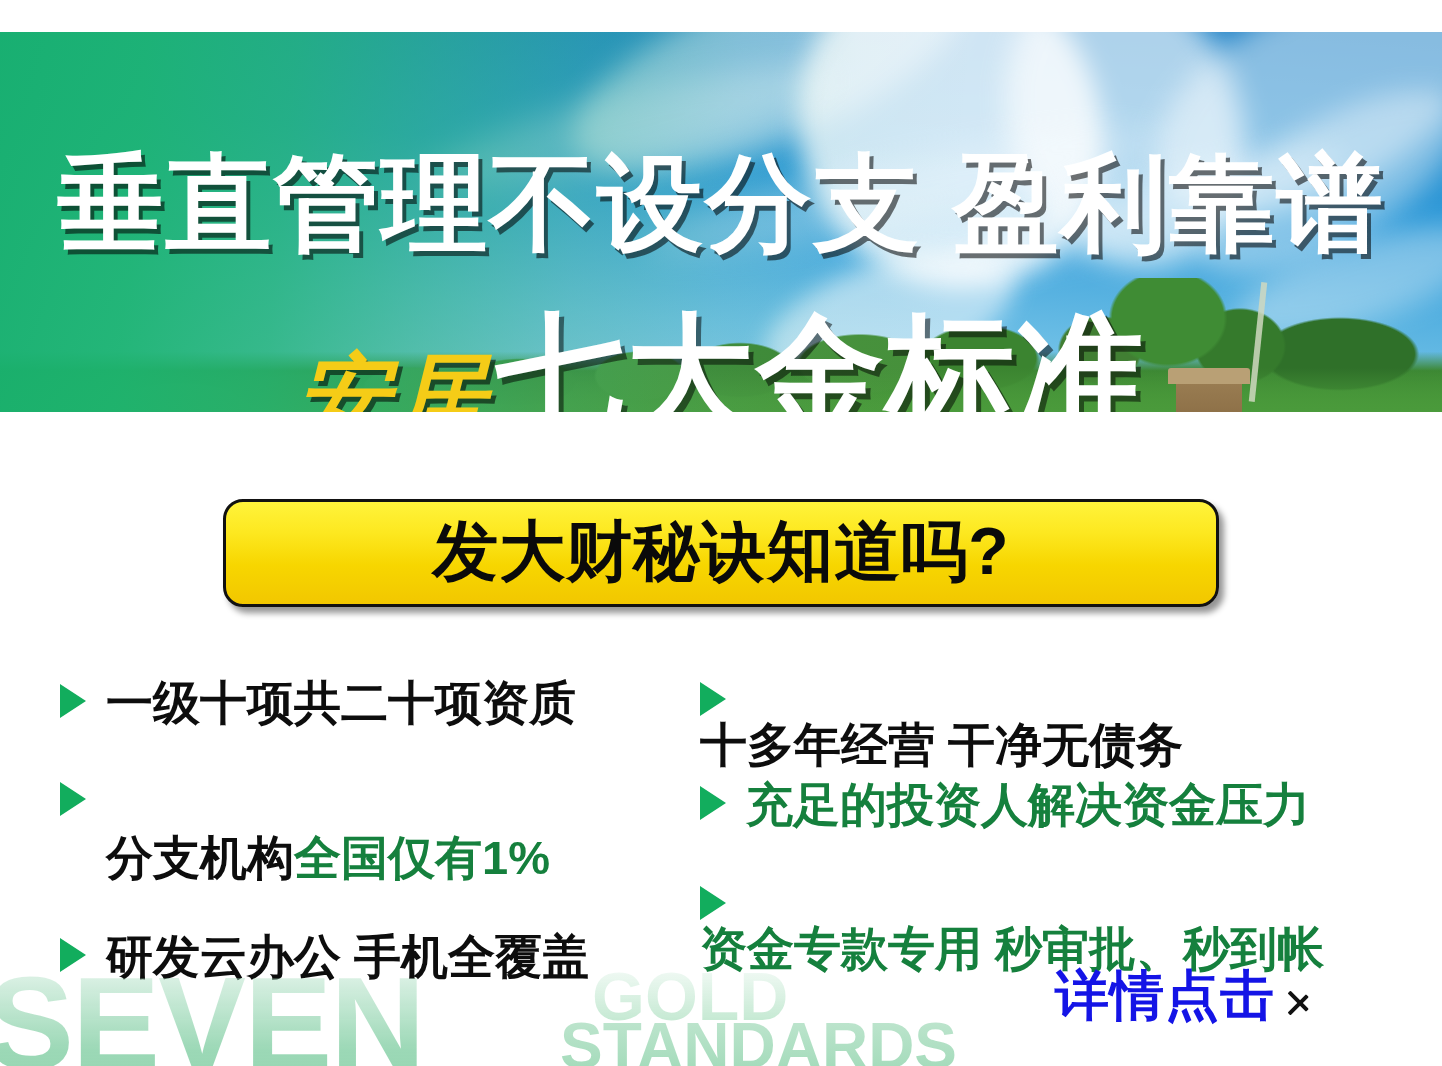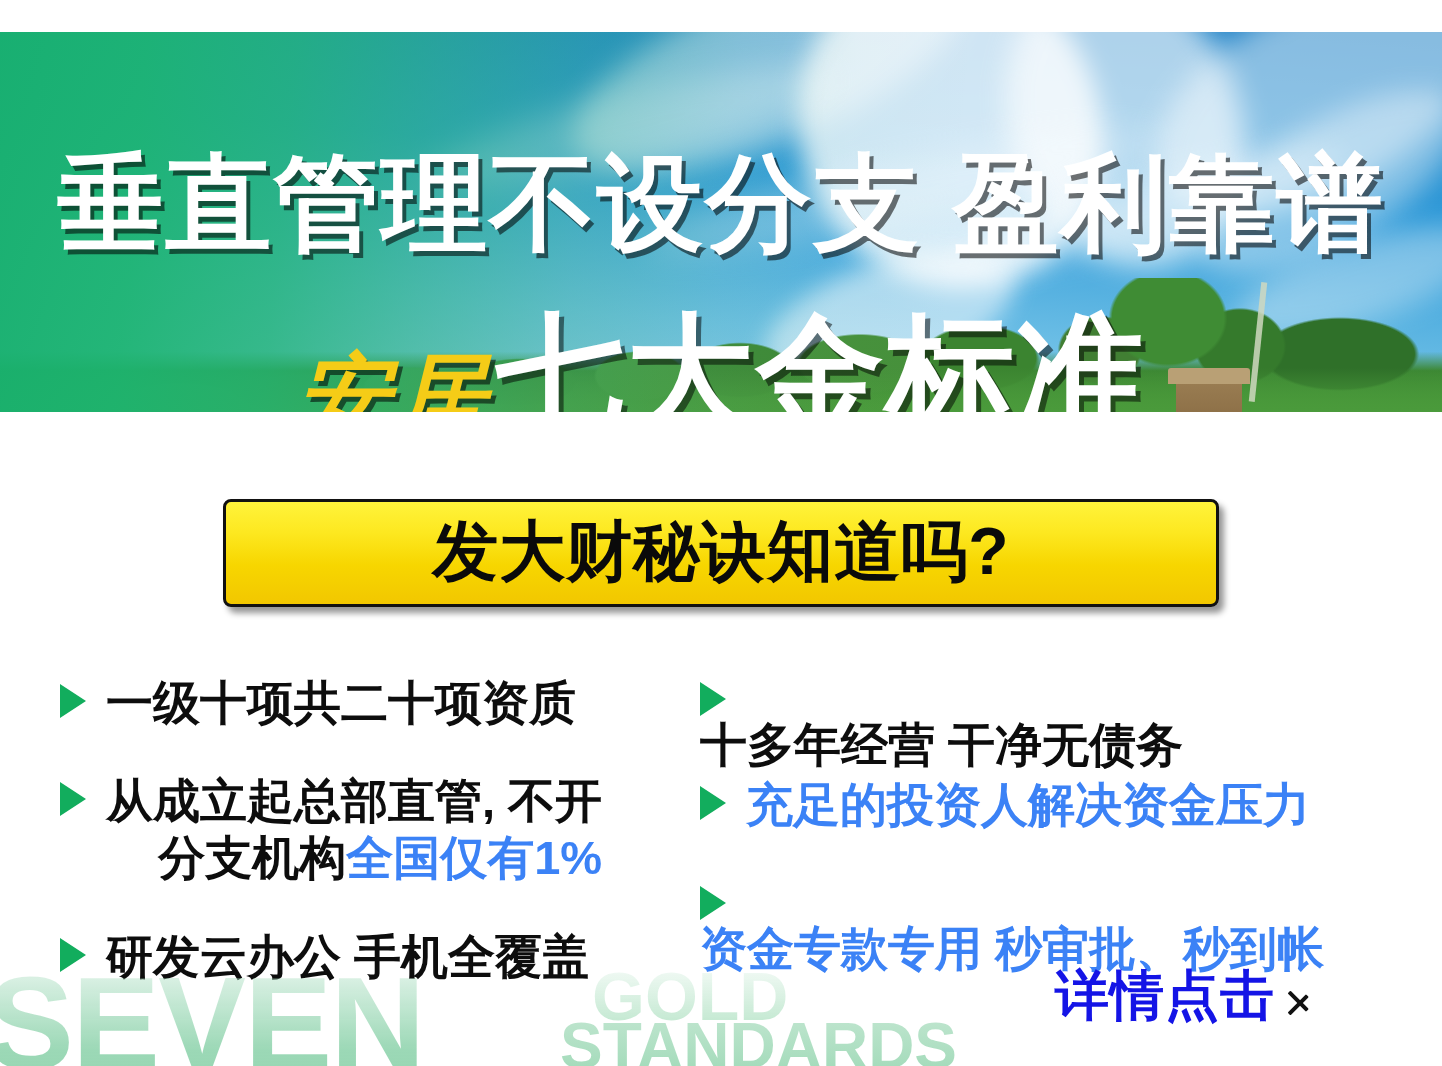--- a/index.html
+++ b/index.html
@@ -136,21 +136,21 @@
   }
 
   
   .banner-wrap {
     position:absolute; left:0; right:0; top:498px; height:110px;
     display:flex; align-items:center; justify-content:center;
   }
   .banner {
     width:996px; height:108px;
     border:3px solid #111;
-    border-radius:8px;
+    border-radius:20px;
     background:linear-gradient(180deg,#fff33b 0%, #fde820 30%, #f7d600 62%, #f2c700 100%);
     box-shadow:5px 6px 6px rgba(0,0,0,.42);
     display:flex; align-items:center; justify-content:center;
   }
   .banner-text {
     font-size:66px; font-weight:700; color:#0a0a0a;
     letter-spacing:1px; line-height:1; white-space:nowrap;
     transform:translateY(-2px);
   }
 
@@ -166,21 +166,21 @@
     width:0; height:0;
     border-left:26px solid #12ad5d;
     border-top:17px solid transparent;
     border-bottom:17px solid transparent;
     margin-top:10px; margin-right:20px;
   }
   .btext {
     font-size:47px; font-weight:700; line-height:1.22;
     color:#0d0d0d; letter-spacing:0px; white-space:nowrap;
   }
-  .btext.green, .hi { color:#3b82f6; }
+  .btext.green, .hi { color:#15803d; }
   .hi { font-weight:700; }
 
   
   .lb1 { position:absolute; top:14px;  left:0; }
   .lb2 { position:absolute; top:112px; left:0; }
   .lb3 { position:absolute; top:268px; left:0; }
   
   .rb1 { position:absolute; top:12px;  left:0;flex-direction:column; }
   .rb2 { position:absolute; top:116px; left:0; }
   .rb3 { position:absolute; top:216px; left:0;flex-direction:column; }
@@ -280,21 +280,21 @@
   <div class="col col-left">
 
     <div class="bullet lb1">
       <span class="tri"></span>
       <span class="btext">一级十项共二十项资质</span>
     </div>
 
     <div class="bullet lb2">
       <span class="tri"></span>
       <span class="btext">
-        <span>从成立起总部直管, 不开</span><br>
+        <br>
         <span>分支机构</span><span class="hi">全国仅有1%</span>
       </span>
     </div>
 
     <div class="bullet lb3">
       <span class="tri"></span>
       <span class="btext">研发云办公  手机全覆盖</span>
     </div>
   </div>
 

